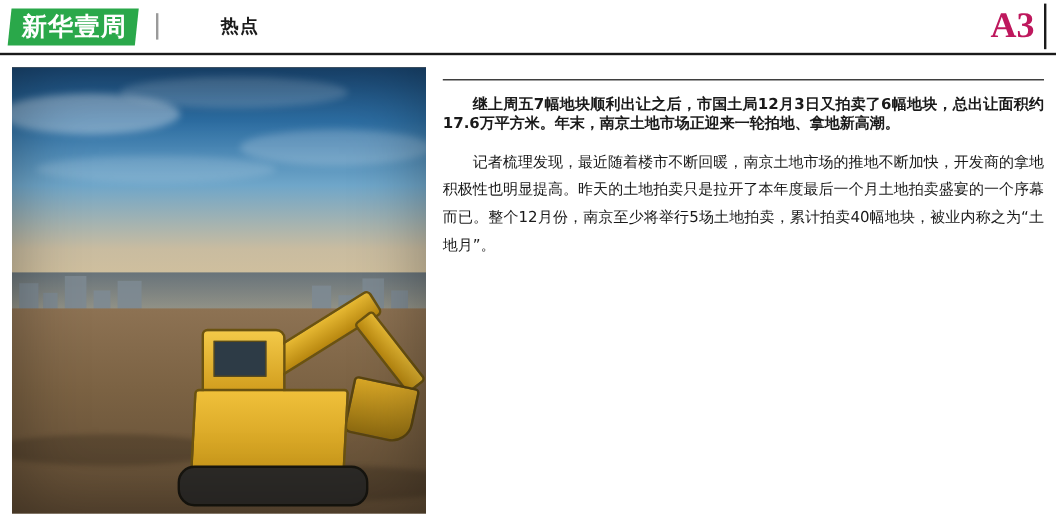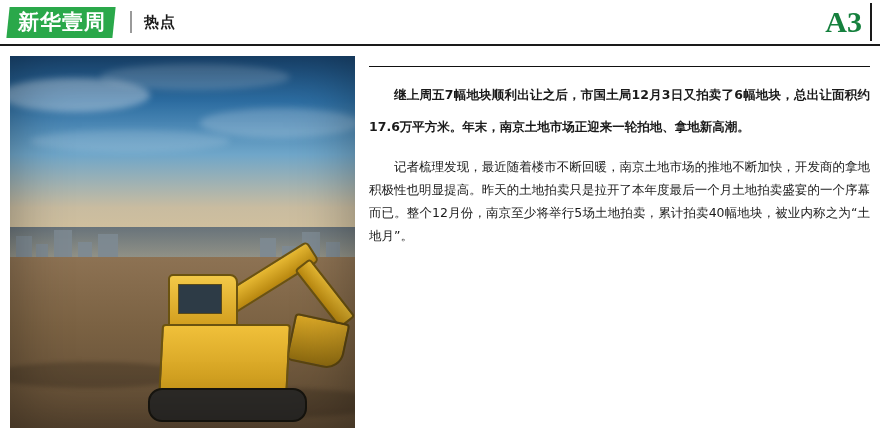--- a/index.html
+++ b/index.html
@@ -55,29 +55,30 @@
     height: 22px;
     background: #9a9a9a;
     margin: 0 12px 0 16px;
   }
   .section-label {
     font-family: "DejaVu Sans", sans-serif;
     font-weight: bold;
     font-size: 15px;
     color: #1a1a1a;
     letter-spacing: 1px;
+    margin-left: 40px;
   }
   .page-number {
     position: absolute;
     right: 10px;
     top: 2px;
     font-family: "Liberation Serif", serif;
     font-weight: bold;
     font-size: 30px;
-    color: #15803d;
+    color: #be185d;
     line-height: 38px;
   }
   .page-number-rule {
     position: absolute;
     right: 0;
     top: 2px;
     width: 2px;
     height: 38px;
     background: #1a1a1a;
   }
@@ -251,21 +252,21 @@
   }
   .headline-rule {
     border: 0;
     border-top: 1px solid #111111;
     margin: 10px 0 12px 0;
   }
   .lede {
     font-family: "DejaVu Sans", sans-serif;
     font-weight: bold;
     font-size: 12.5px;
-    line-height: 32px;
+    line-height: 16px;
     color: #1a1a1a;
     text-align: justify;
     margin: 0 0 12px 0;
     text-indent: 2em;
   }
   .para {
     font-family: "DejaVu Sans", sans-serif;
     font-size: 12.5px;
     line-height: 23px;
     color: #1a1a1a;

